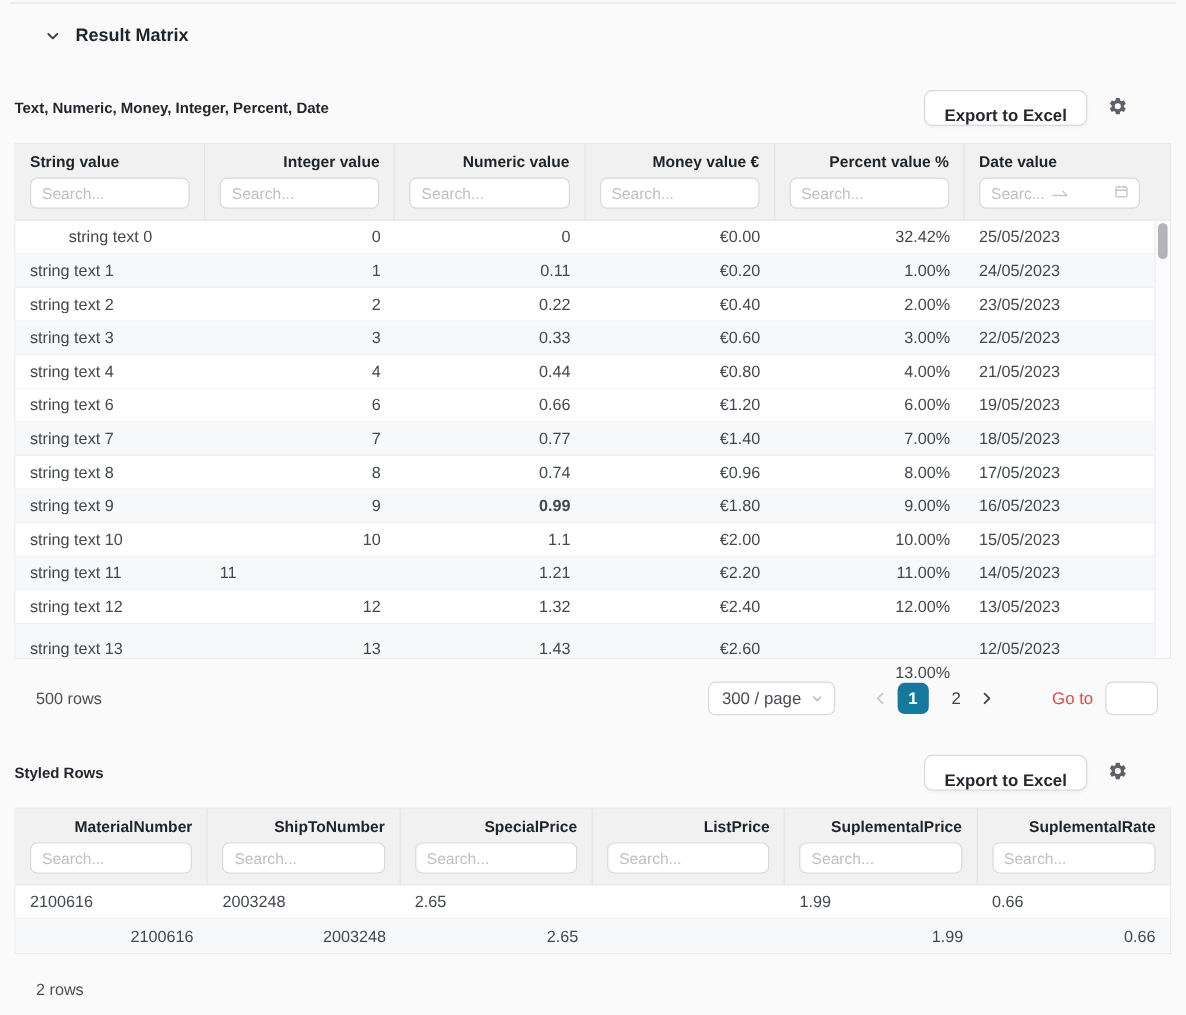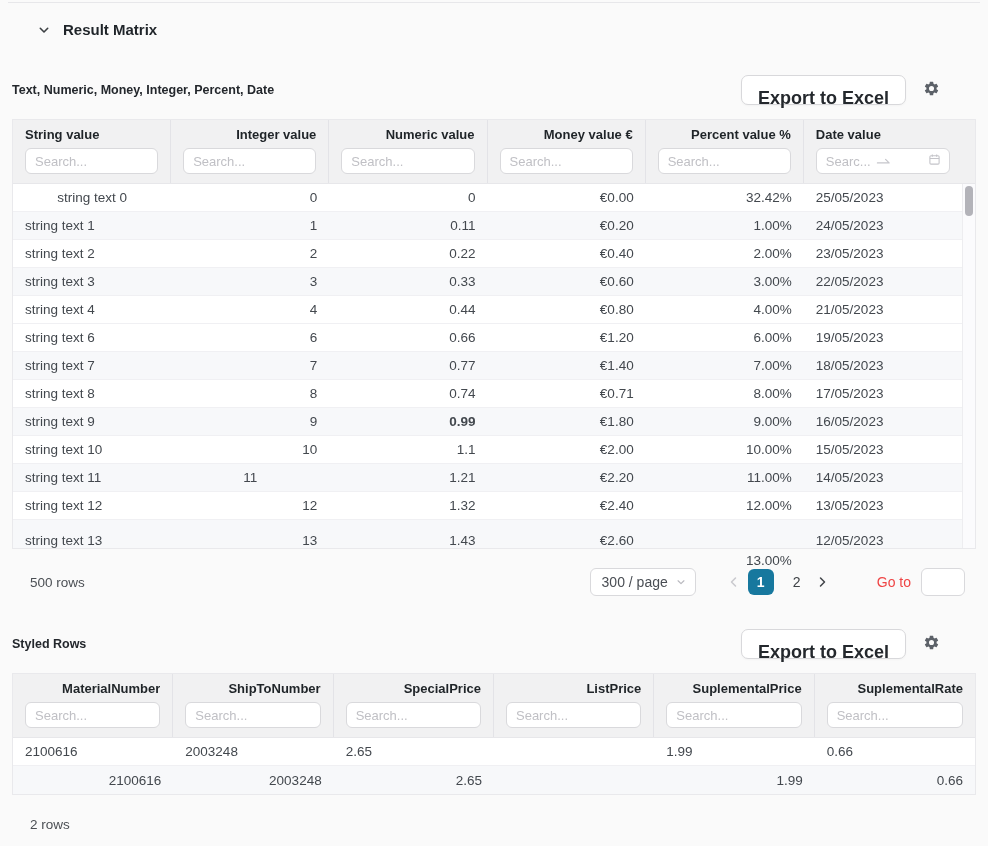--- a/index.html
+++ b/index.html
@@ -25,21 +25,21 @@
     display:flex; justify-content:space-between; align-items:center;
     height:30px;
   }
   .toolbar.second { margin-top:32px; }
   .toolbar-caption { font-size:12.5px; font-weight:700; color:#23272c; }
   .toolbar-actions { display:flex; align-items:center; gap:17px; padding-right:36px; }
   .btn {
     height:30px; padding:12px 16px;
     background:#fff; border:1px solid #d8d8db; border-radius:7px;
     font-family:"Liberation Sans", sans-serif;
-    font-size:18px; font-weight:700; color:#24282d;
+    font-size:14px; font-weight:700; color:#24282d;
     cursor:pointer; box-shadow:0 1px 2px rgba(0,0,0,0.03);
   }
   .gear-btn { display:flex; align-items:center; cursor:pointer; background:none; border:none; }
 
   .grid-table {
     margin:0 12px;
     background:#fff;
     border:1px solid #e9e9ec;
   }
   .thead {
@@ -245,21 +245,21 @@
           <div class="td" style="text-align: right;">7</div>
           <div class="td" style="text-align: right;">0.77</div>
           <div class="td" style="text-align: right;">€1.40</div>
           <div class="td" style="text-align: right;">7.00%</div>
           <div class="td" style="text-align: left;">18/05/2023</div>
         </div>
         <div class="tr">
           <div class="td" style="text-align: left;">string text 8</div>
           <div class="td" style="text-align: right;">8</div>
           <div class="td" style="text-align: right;">0.74</div>
-          <div class="td" style="text-align: right;">€0.71</div>
+          <div class="td" style="text-align: right;">€0.96</div>
           <div class="td" style="text-align: right;">8.00%</div>
           <div class="td" style="text-align: left;">17/05/2023</div>
         </div>
         <div class="tr alt">
           <div class="td" style="text-align: left;">string text 9</div>
           <div class="td" style="text-align: right;">9</div>
           <div class="td" style="text-align: right; font-weight: bold;">0.99</div>
           <div class="td" style="text-align: right;">€1.80</div>
           <div class="td" style="text-align: right;">9.00%</div>
           <div class="td" style="text-align: left;">16/05/2023</div>
@@ -267,21 +267,21 @@
         <div class="tr">
           <div class="td" style="text-align: left;">string text 10</div>
           <div class="td" style="text-align: right;">10</div>
           <div class="td" style="text-align: right;">1.1</div>
           <div class="td" style="text-align: right;">€2.00</div>
           <div class="td" style="text-align: right;">10.00%</div>
           <div class="td" style="text-align: left;">15/05/2023</div>
         </div>
         <div class="tr alt">
           <div class="td" style="text-align: left;">string text 11</div>
-          <div class="td" style="text-align: center;">11</div>
+          <div class="td" style="text-align: left;">11</div>
           <div class="td" style="text-align: right;">1.21</div>
           <div class="td" style="text-align: right;">€2.20</div>
           <div class="td" style="text-align: right;">11.00%</div>
           <div class="td" style="text-align: left;">14/05/2023</div>
         </div>
         <div class="tr">
           <div class="td" style="text-align: left;">string text 12</div>
           <div class="td" style="text-align: right;">12</div>
           <div class="td" style="text-align: right;">1.32</div>
           <div class="td" style="text-align: right;">€2.40</div>

